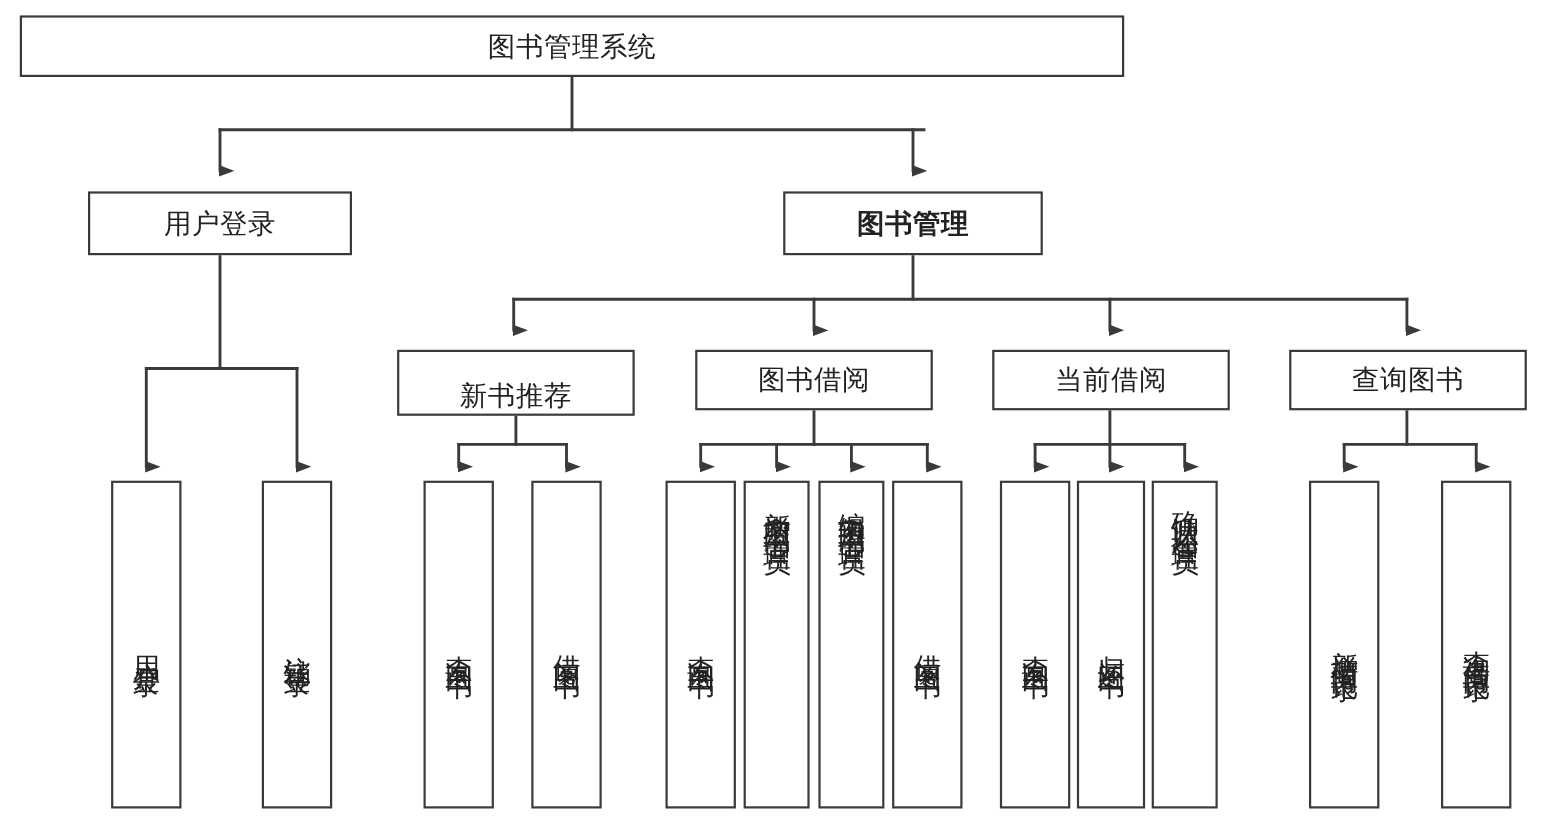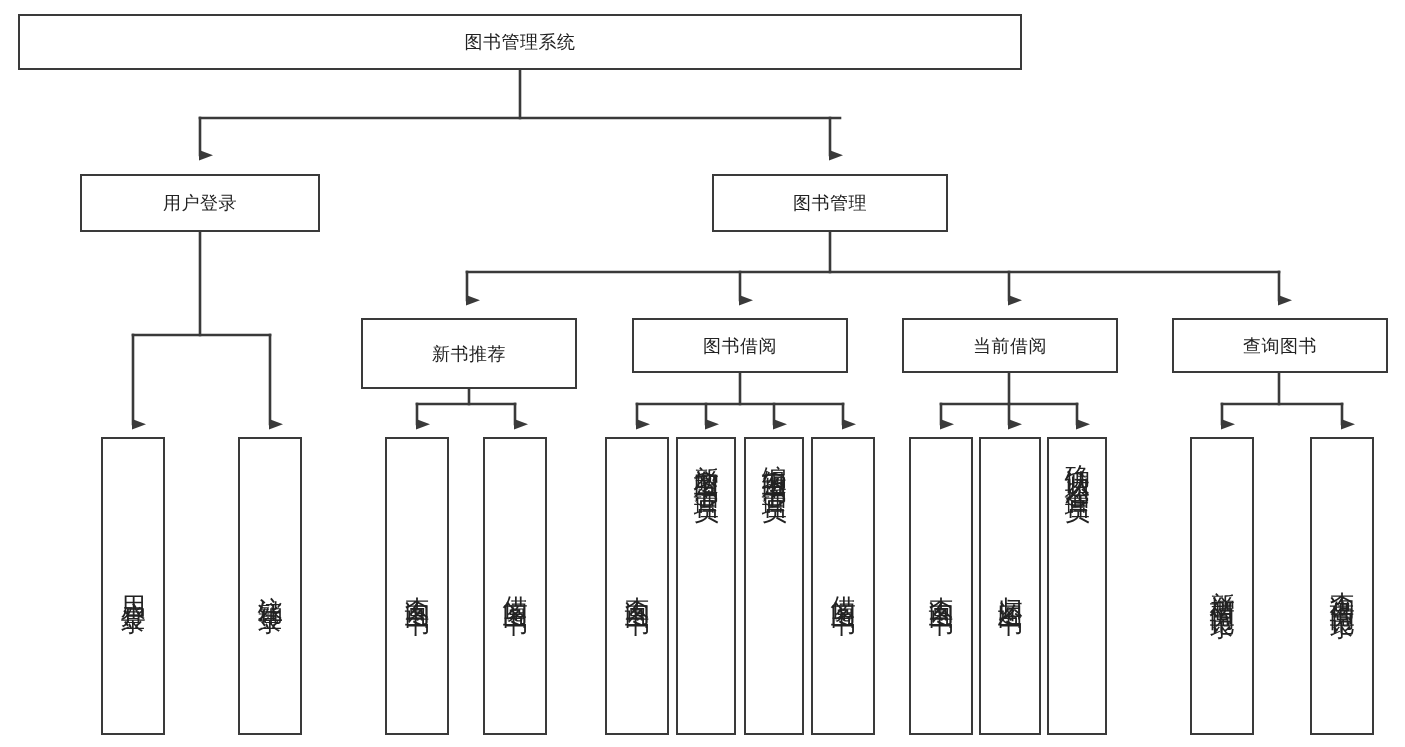--- a/index.html
+++ b/index.html
@@ -24,21 +24,21 @@
     box-sizing:border-box;
     background:#ffffff;
     border:2px solid #3a3a3a;
     display:flex;
     align-items:center;
     justify-content:center;
     color:#222222;
   }
   .node.h{
     
-    font-size:18px;
+    font-size:25px;
     letter-spacing:0.5px;
   }
   .node.v{
     
     align-items:flex-start;
     justify-content:center;
     padding-top:6px;
   }
   .vtext{
     writing-mode:vertical-rl;
@@ -119,25 +119,25 @@
   </svg>
 
   <div class="node h" style="left:18px;top:14px;width:1004px;height:56px;">
     <span>图书管理系统</span>
   </div>
 
   <div class="node h" style="left:80px;top:174px;width:240px;height:58px;">
     <span>用户登录</span>
   </div>
 
-  <div class="node h" style="left:712px;top:174px;width:236px;height:58px;">
+  <div class="node h" style="left:712px;top:174px;width:236px;height:58px;font-weight:bold;">
     <span>图书管理</span>
   </div>
 
-  <div class="node h" style="left:361px;top:318px;width:216px;height:71px;">
+  <div class="node h" style="left:361px;top:318px;width:216px;height:60px;align-items:flex-end;">
     <span>新书推荐</span>
   </div>
 
   <div class="node h" style="left:902px;top:318px;width:216px;height:55px;">
     <span>当前借阅</span>
   </div>
 
   <div class="node h" style="left:632px;top:318px;width:216px;height:55px;">
     <span>图书借阅</span>
   </div>

